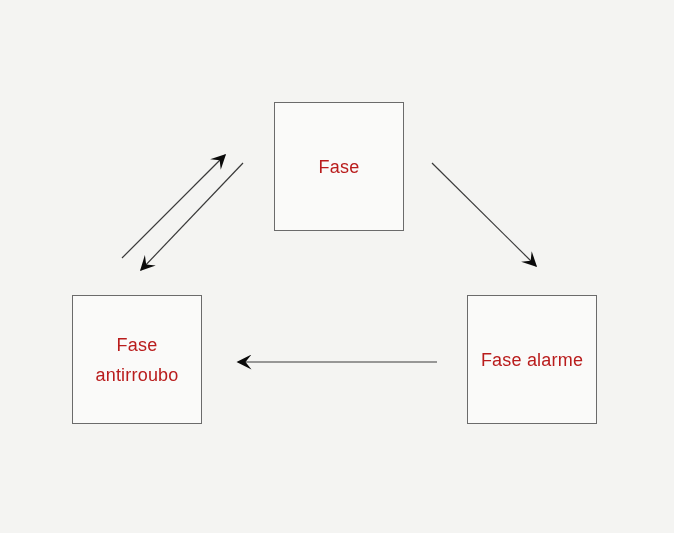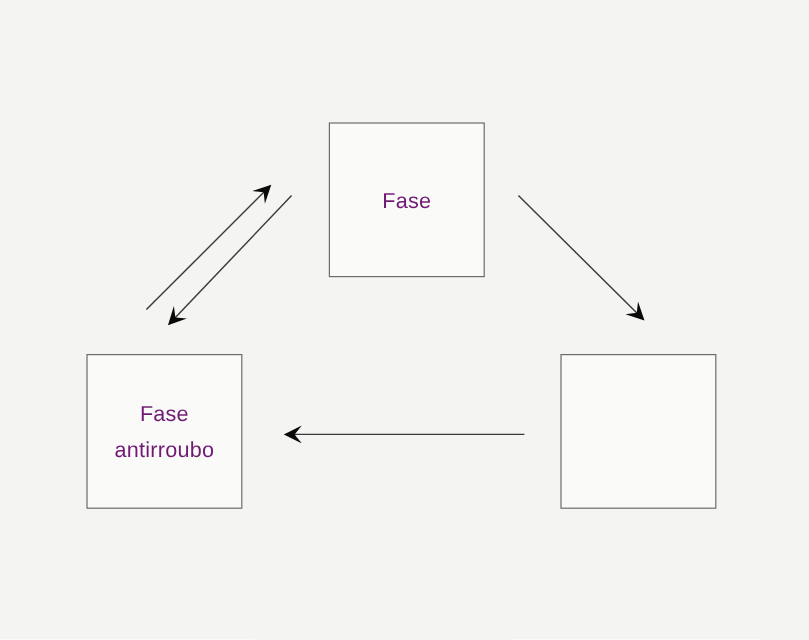--- a/index.html
+++ b/index.html
@@ -32,21 +32,21 @@
     flex-direction: column;
     align-items: center;
     justify-content: center;
     text-align: center;
   }
   .node .line {
     display: block;
     font-size: 18px;
     line-height: 30px;
     font-weight: 400;
-    color: #701a75;
+    color: #b91c1c;
     letter-spacing: 0.2px;
     white-space: nowrap;
   }
   #node-fase-ligado        { left: 274px; top: 102px; height: 129px; }
   #node-fase-desligado     { left: 72px;  top: 295px; height: 129px; }
   #node-fase-alarme        { left: 467px; top: 295px; height: 129px; }
 </style>
 </head>
 <body>
 
@@ -71,15 +71,16 @@
   <div class="node" id="node-fase-ligado">
     <span class="line">Fase</span>
   </div>
 
   <div class="node" id="node-fase-desligado">
     <span class="line">Fase</span>
     <span class="line">antirroubo</span>
   </div>
 
   <div class="node" id="node-fase-alarme">
+    <span class="line">Fase alarme</span>
   </div>
 
 </div>
 
 </body></html>

